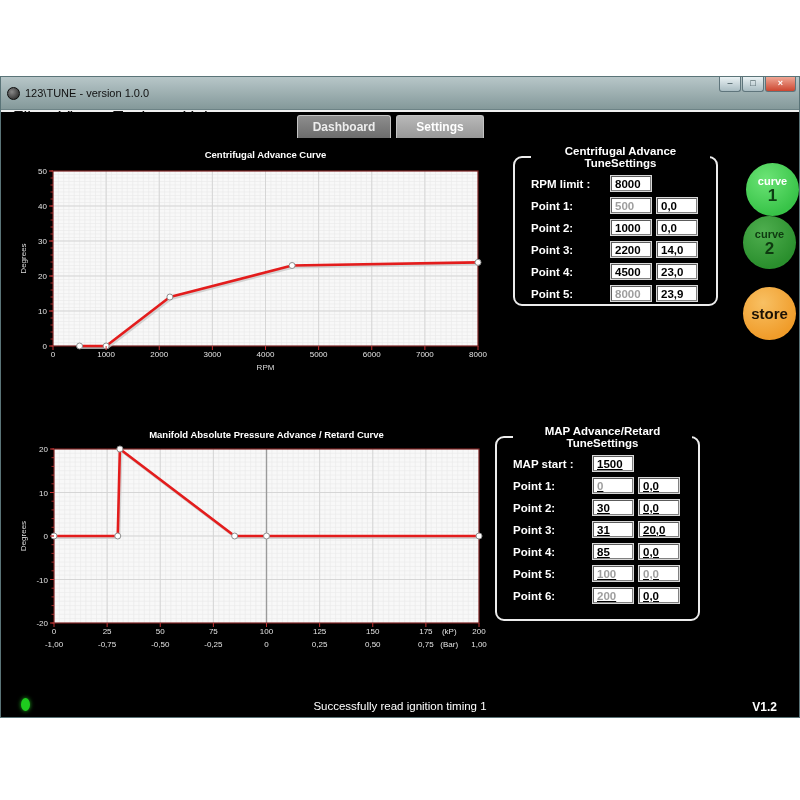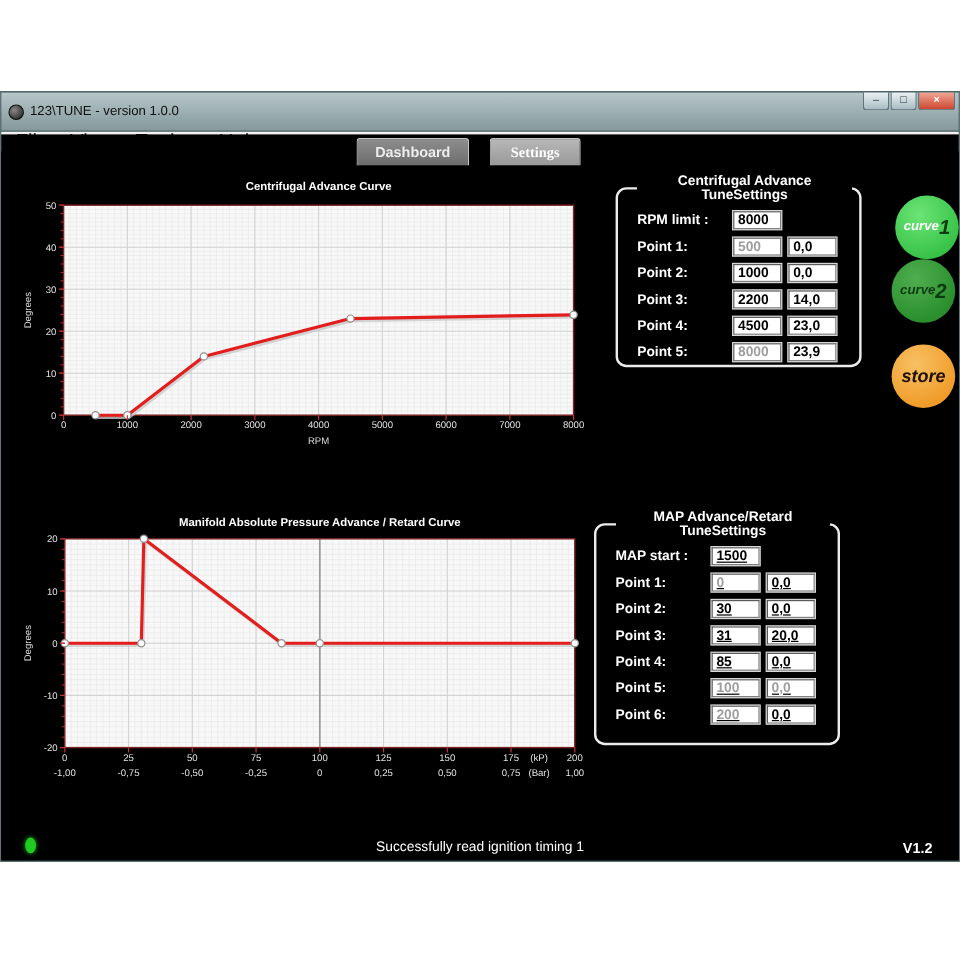--- a/index.html
+++ b/index.html
@@ -12,40 +12,40 @@
   .title-text{font-size:11px;color:#101010;white-space:nowrap;}
   .win-controls{position:absolute;right:3px;top:0;display:flex;gap:1px;}
   .win-btn{width:20px;height:14px;font-size:9px;line-height:13px;text-align:center;color:#1d3338;background:linear-gradient(#eaf2f4,#a9bcc2);border:1px solid #5f757c;border-top:none;border-radius:0 0 3px 3px;cursor:pointer;}
   .win-btn.close{width:29px;background:linear-gradient(#f0a795,#cc4630);color:#fff;font-weight:bold;}
   
   .menubar{height:16px;background:#f0f0f0;border-bottom:1px solid #d9d9d9;display:flex;align-items:center;font-size:17px;color:#101010;padding-left:3px;box-sizing:border-box;}
   .menu-item{padding:1px 9px;cursor:default;}
   
   .client{position:absolute;left:0;top:35px;width:798px;height:605px;background:#000;}
   
-  .tabs{position:absolute;left:296px;top:3px;display:flex;gap:17px;}
+  .tabs{position:absolute;left:296px;top:3px;display:flex;gap:5px;}
   .tab{height:23px;line-height:22px;text-align:center;font-size:12px;font-weight:bold;border:1px solid #c4c4c4;border-bottom:none;border-radius:3px 3px 0 0;box-sizing:border-box;cursor:pointer;}
   .tab.inactive{width:94px;background:linear-gradient(#8d8d8d,#6d6d6d);color:#ededed;}
-  .tab.active{width:76px;background:linear-gradient(#b8b8b8,#989898);color:#fff;font-family:Liberation Serif, serif;}
+  .tab.active{width:88px;background:linear-gradient(#b8b8b8,#989898);color:#fff;}
   
   .chart{position:absolute;}
   .chart text{font-family:"Liberation Sans",sans-serif;}
   .chart .tick-label{fill:#e2e2e2;font-size:8px;}
   .chart .chart-title{fill:#ffffff;font-size:9.5px;font-weight:bold;}
   .chart .axis-label{fill:#dcdcdc;font-size:8px;}
   
   .panel{position:absolute;box-sizing:border-box;}
   .panel fieldset{border:2px solid #ececec;border-radius:9px;margin:0;padding:1px 6px 0 16px;height:100%;box-sizing:border-box;}
   .panel legend{font-size:11.5px;font-weight:bold;color:#fff;padding:0 5px;margin:0 auto;text-align:center;}
   .prow{display:flex;align-items:center;height:17px;margin:5px 0 0 0;}
   .plabel{width:80px;font-size:11.5px;font-weight:bold;color:#fff;flex:0 0 auto;}
   .pinput{width:40px;height:15px;font-size:11.5px;font-weight:bold;color:#000;background:#fff;border:1px solid #808080;border-top-color:#5c5c5c;border-left-color:#5c5c5c;box-shadow:0 0 0 1px #d8d8d8;padding:0 0 0 3px;margin-right:6px;font-family:"Liberation Sans",sans-serif;box-sizing:border-box;}
   .pinput.gray{color:#9e9e9e;}
   
-  .rbtn{position:absolute;width:53px;height:53px;border-radius:50%;display:flex;flex-direction:row;align-items:center;justify-content:center;font-style:italic;font-weight:bold;cursor:pointer;line-height:1;}
+  .rbtn{position:absolute;width:53px;height:53px;border-radius:50%;display:flex;flex-direction:column;align-items:center;justify-content:center;font-weight:bold;cursor:pointer;line-height:1;}
   .rbtn span{display:block;}
   
   .status-dot{position:absolute;left:20px;top:586px;width:9px;height:13px;border-radius:50%;box-shadow:0 0 4px rgba(40,220,40,.8);}
   .status-msg{position:absolute;left:0;top:588px;width:100%;text-align:center;color:#fff;font-weight:normal;font-size:11.5px;}
   .version{position:absolute;right:22px;top:588px;color:#fff;font-weight:bold;font-size:12px;}
 </style>
 </head>
 <body>
 
 <div class="screen">

